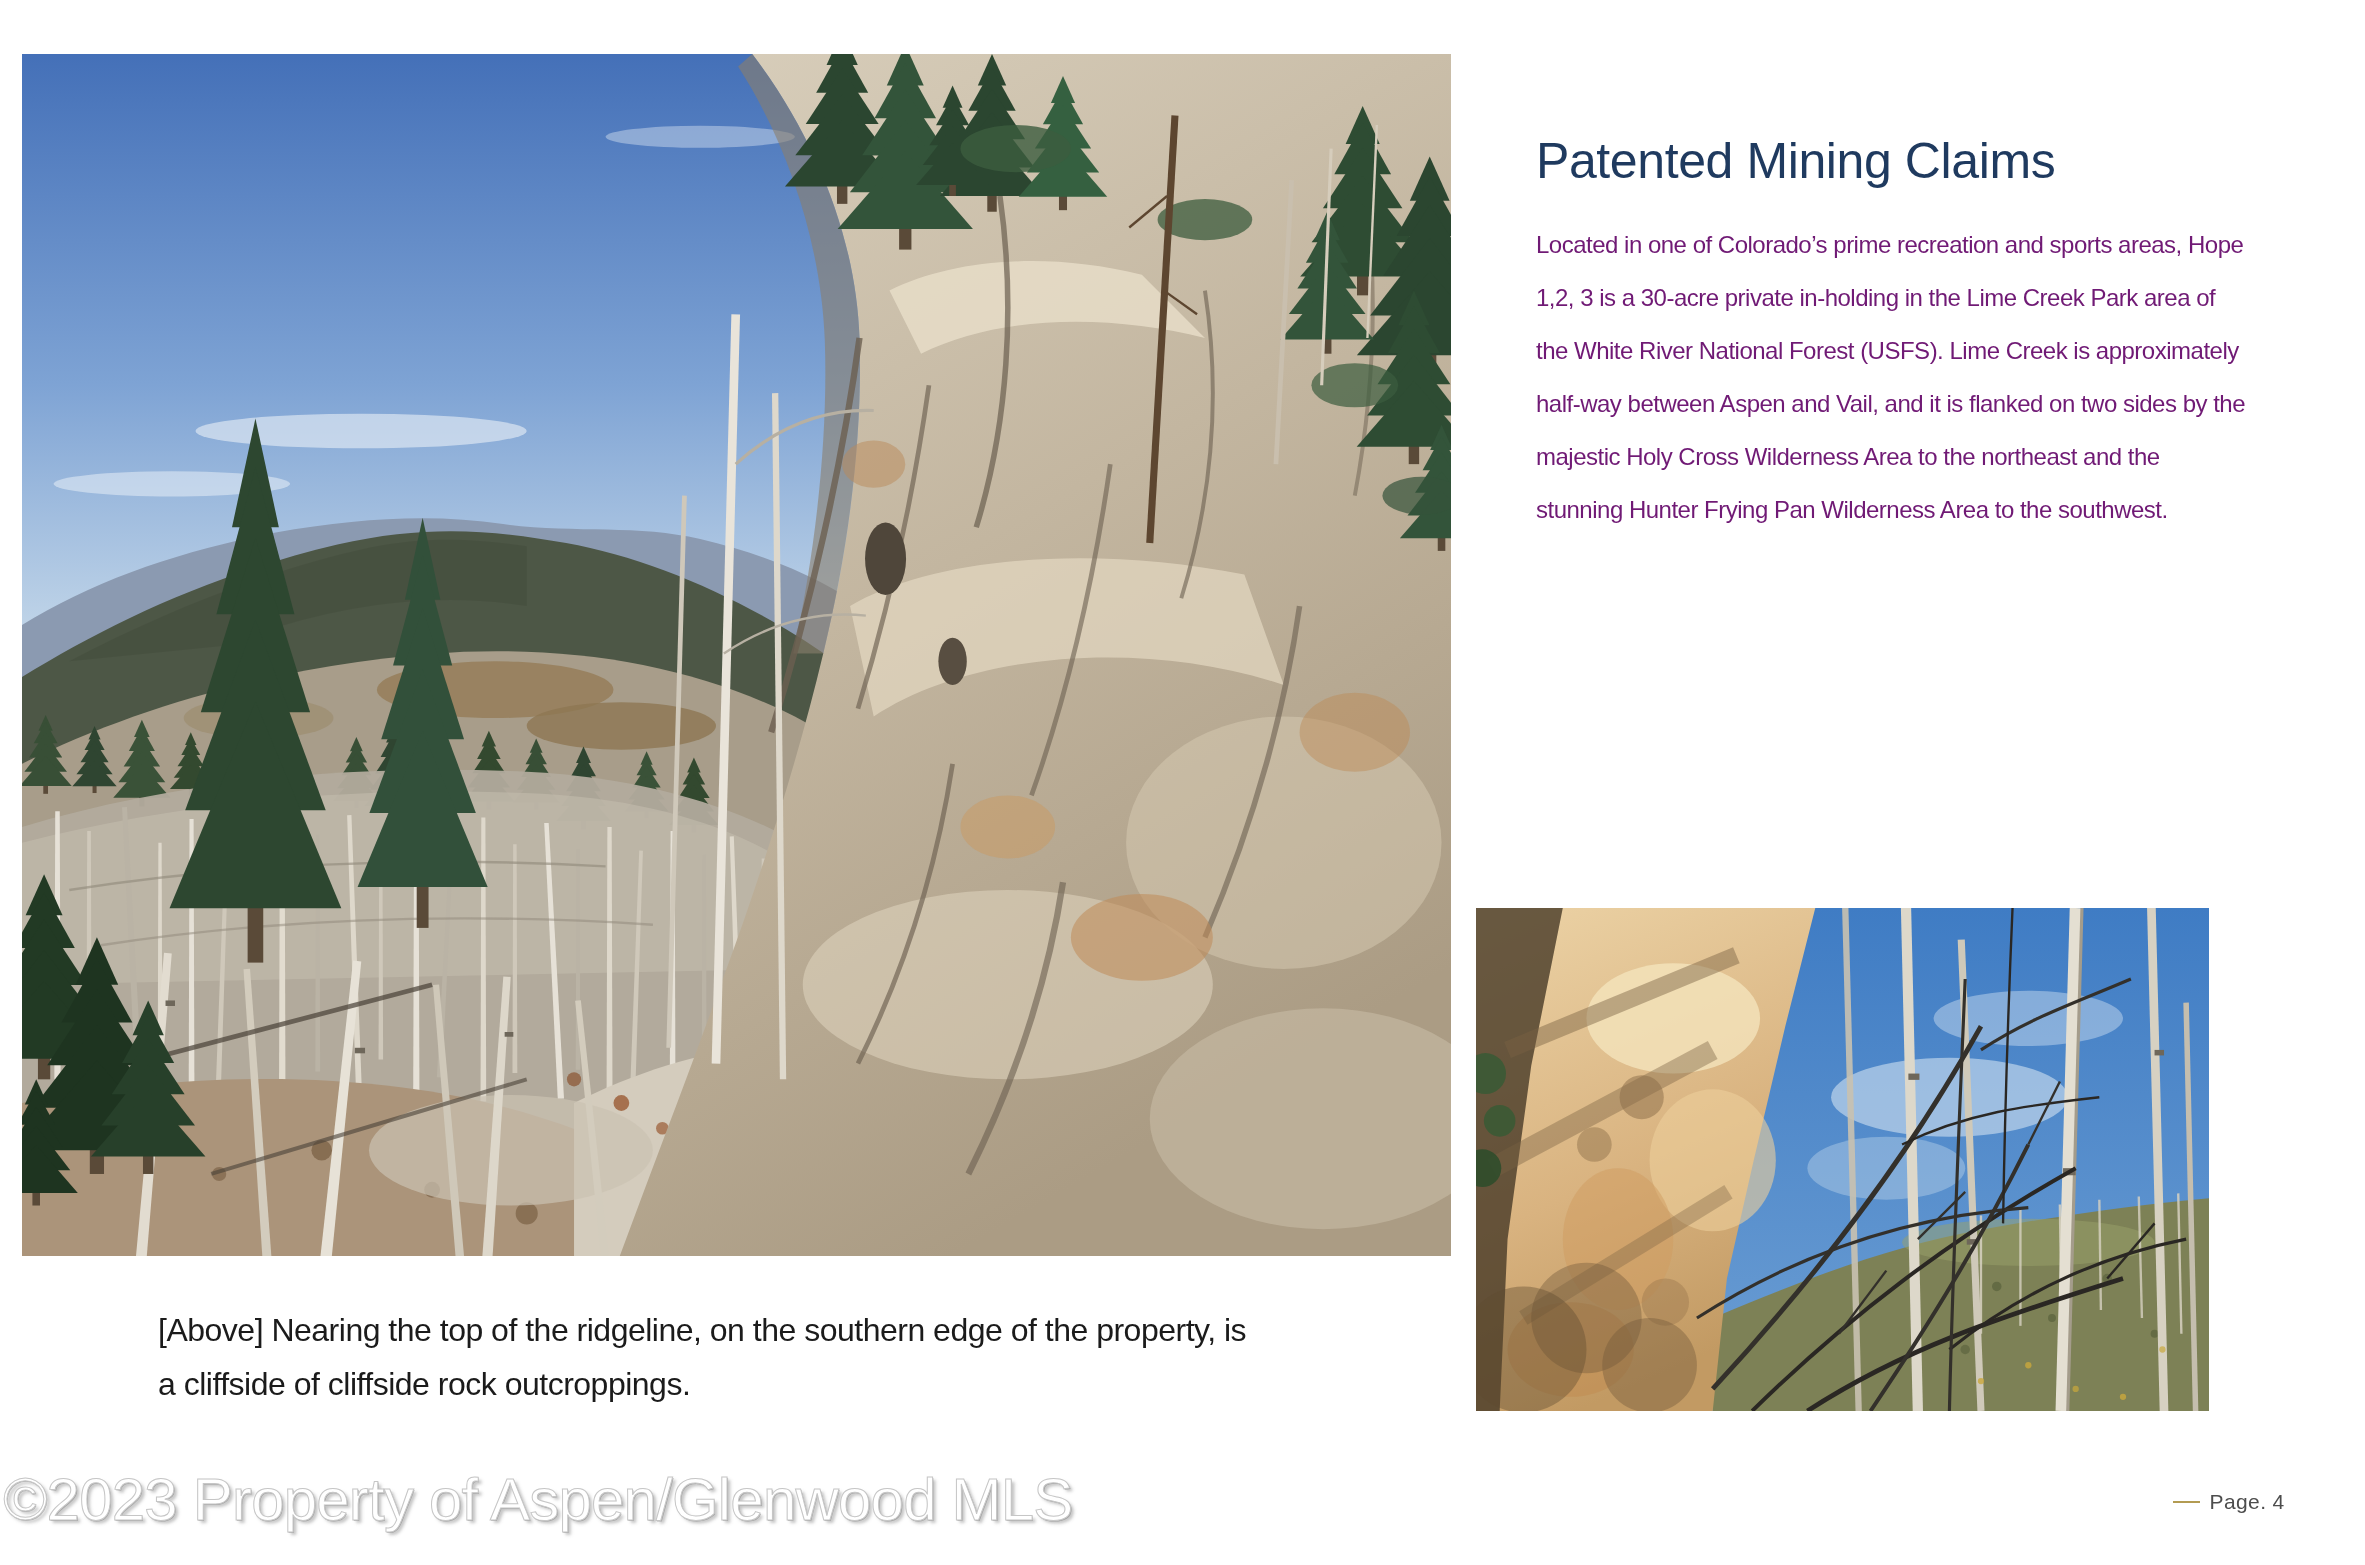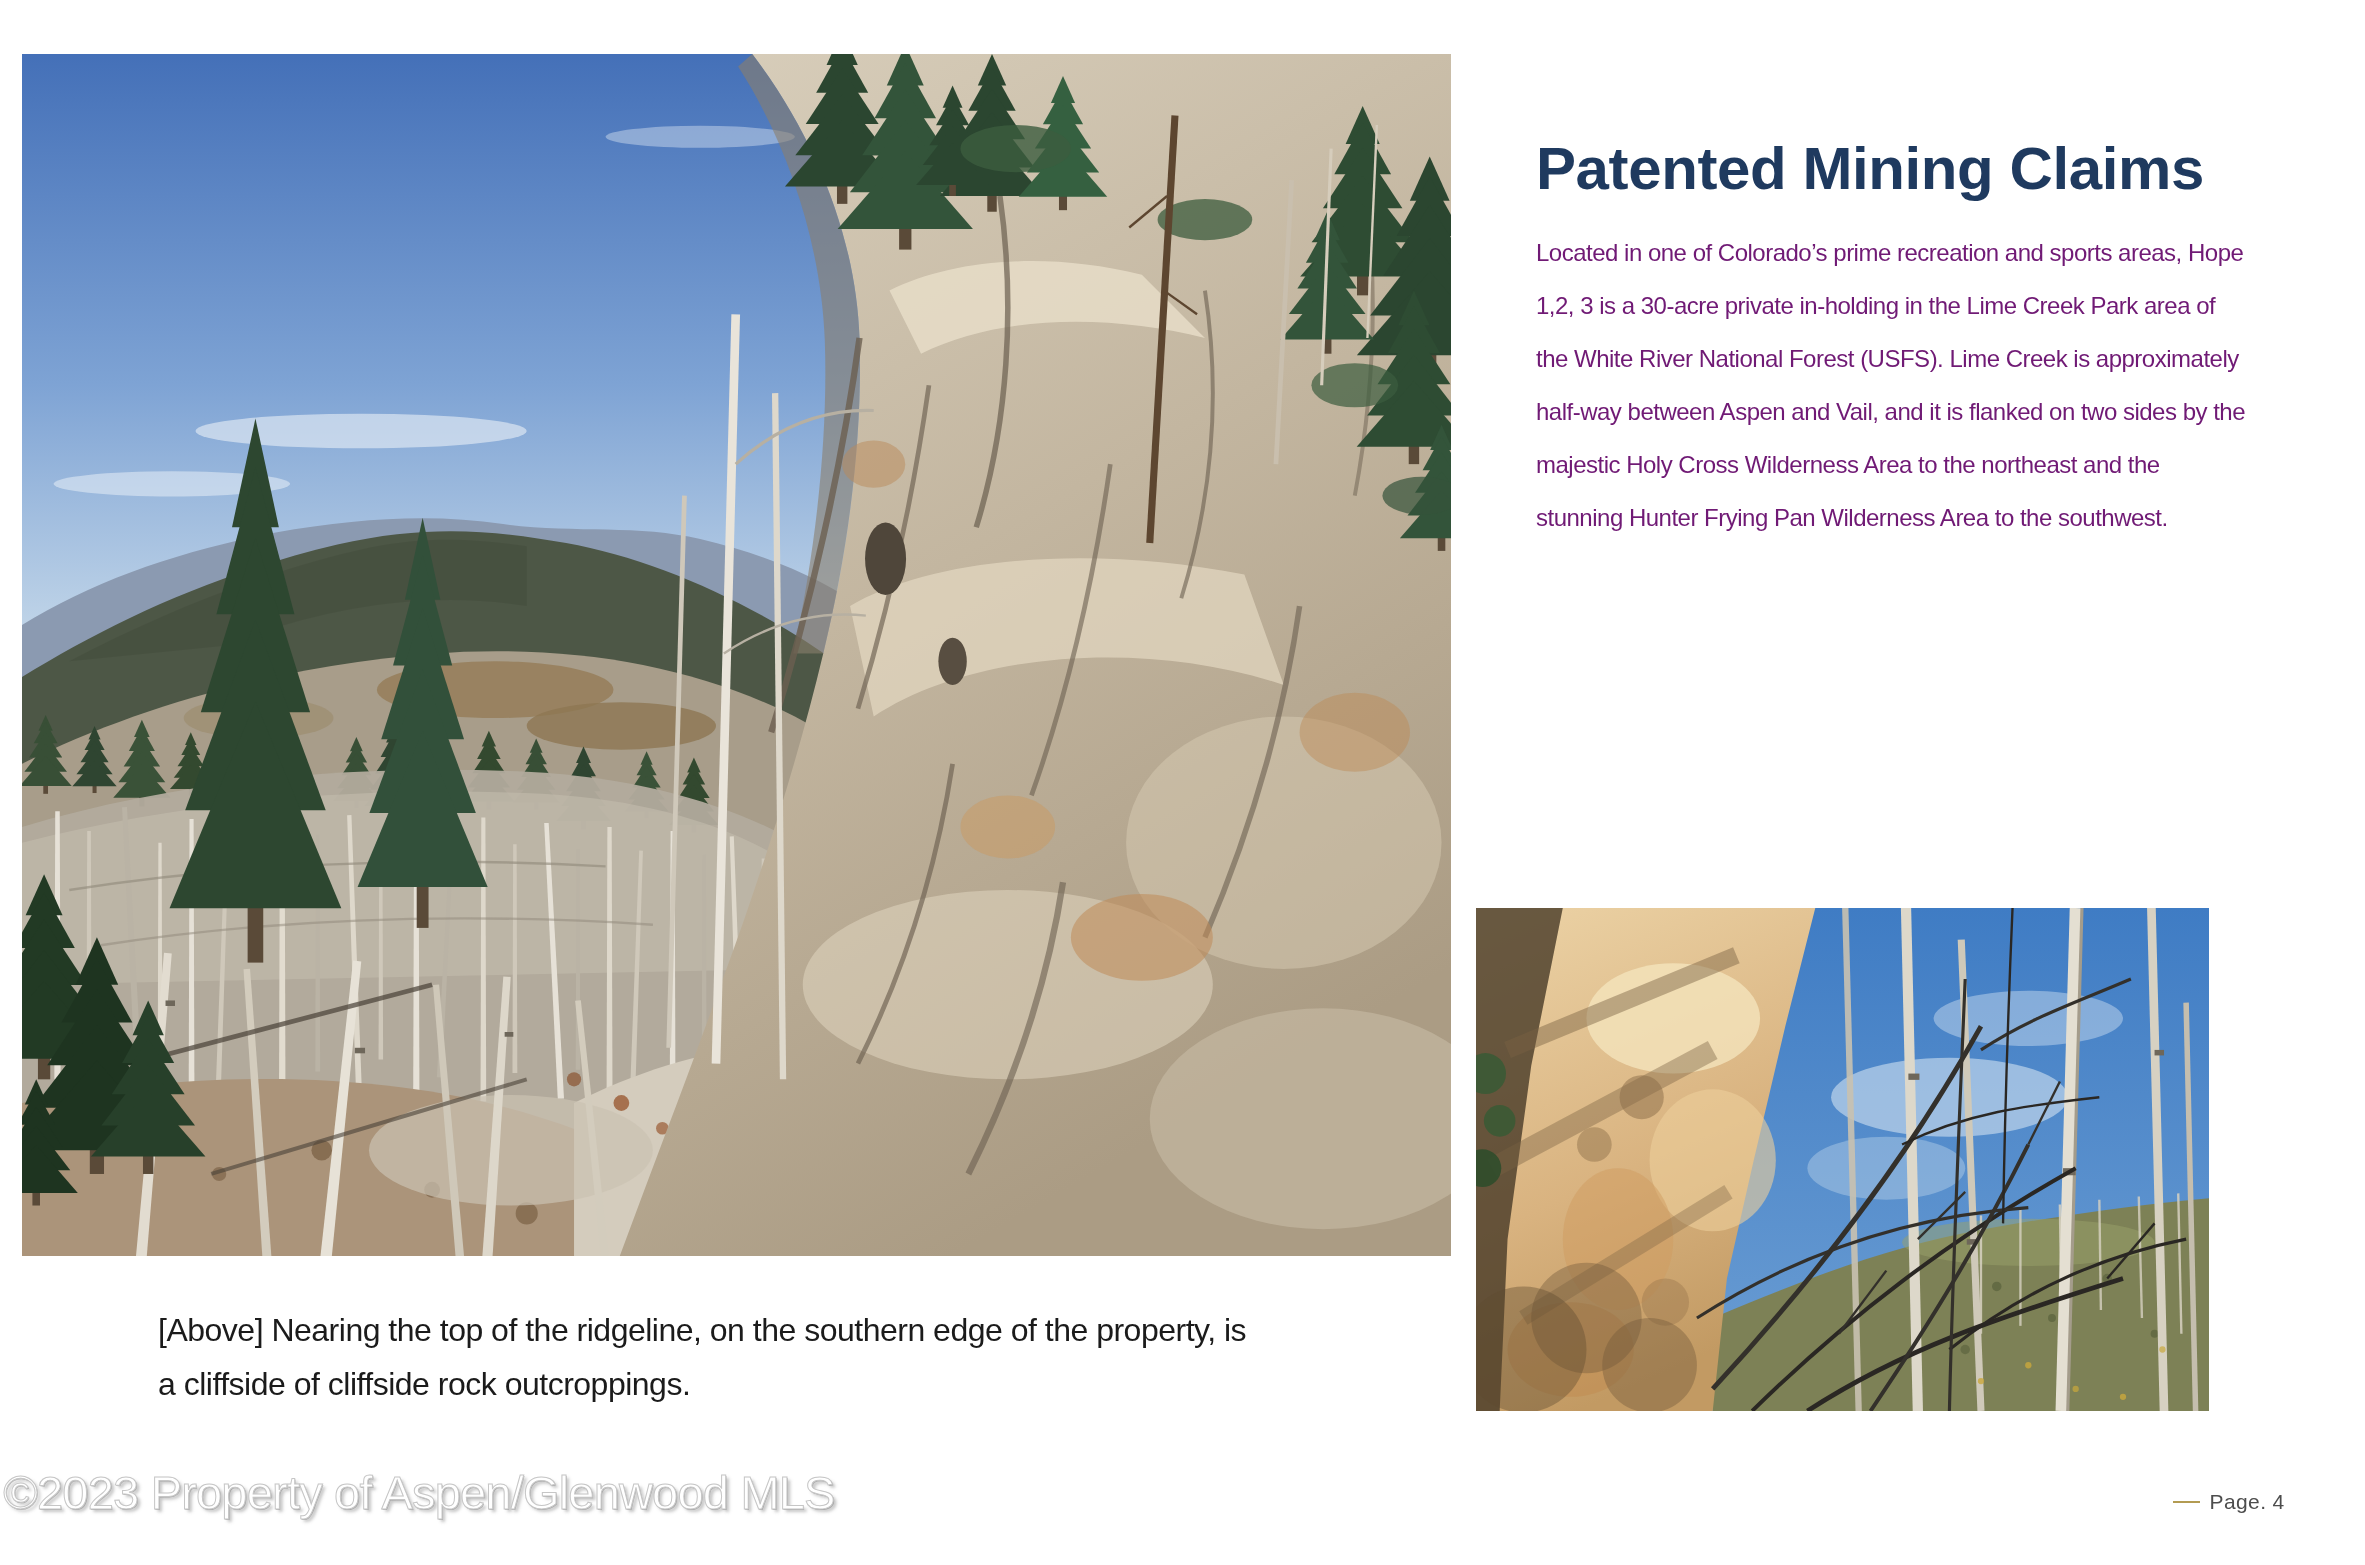--- a/index.html
+++ b/index.html
@@ -19,41 +19,41 @@
     position:absolute;left:1476px;top:908px;width:733px;height:503px;
     overflow:hidden;
   }
   .photo-main svg,.photo-secondary svg{display:block;width:100%;height:100%;}
 
   
   .article{
     position:absolute;left:1536px;top:126px;width:710px;
   }
   .article h1{
-    margin:13px 0 27px 0;
-    font-size:60px;line-height:60px;font-weight:700;letter-spacing:-0.4px;
+    margin:5px 0 27px 0;
+    font-size:50px;line-height:60px;font-weight:400;letter-spacing:-0.4px;
     color:#1f3a5f;
   }
   .article p{
     margin:0;
     font-size:24px;line-height:53px;letter-spacing:-0.5px;
     color:#701a75;
   }
 
   
   .caption{
     position:absolute;left:158px;top:1303px;width:1104px;
     font-size:32px;line-height:54px;letter-spacing:-0.5px;
     color:#1b1b1b;
   }
 
   
   .watermark{
     position:absolute;left:3.2px;top:1465px;
-    font-size:47px;font-weight:400;letter-spacing:-0.8px;
+    font-size:60px;font-weight:400;letter-spacing:-0.8px;
     color:#ffffff;
     -webkit-text-stroke:1px #c6c6c6;
     text-shadow:3.2px 3.2px 3.2px rgba(125,125,125,0.45), 0.8px 0.8px 0 #bdbdbd;
     white-space:nowrap;
   }
 
   
   .page-footer{
     position:absolute;left:2173px;top:1490px;
     display:flex;align-items:center;gap:9.5px;

